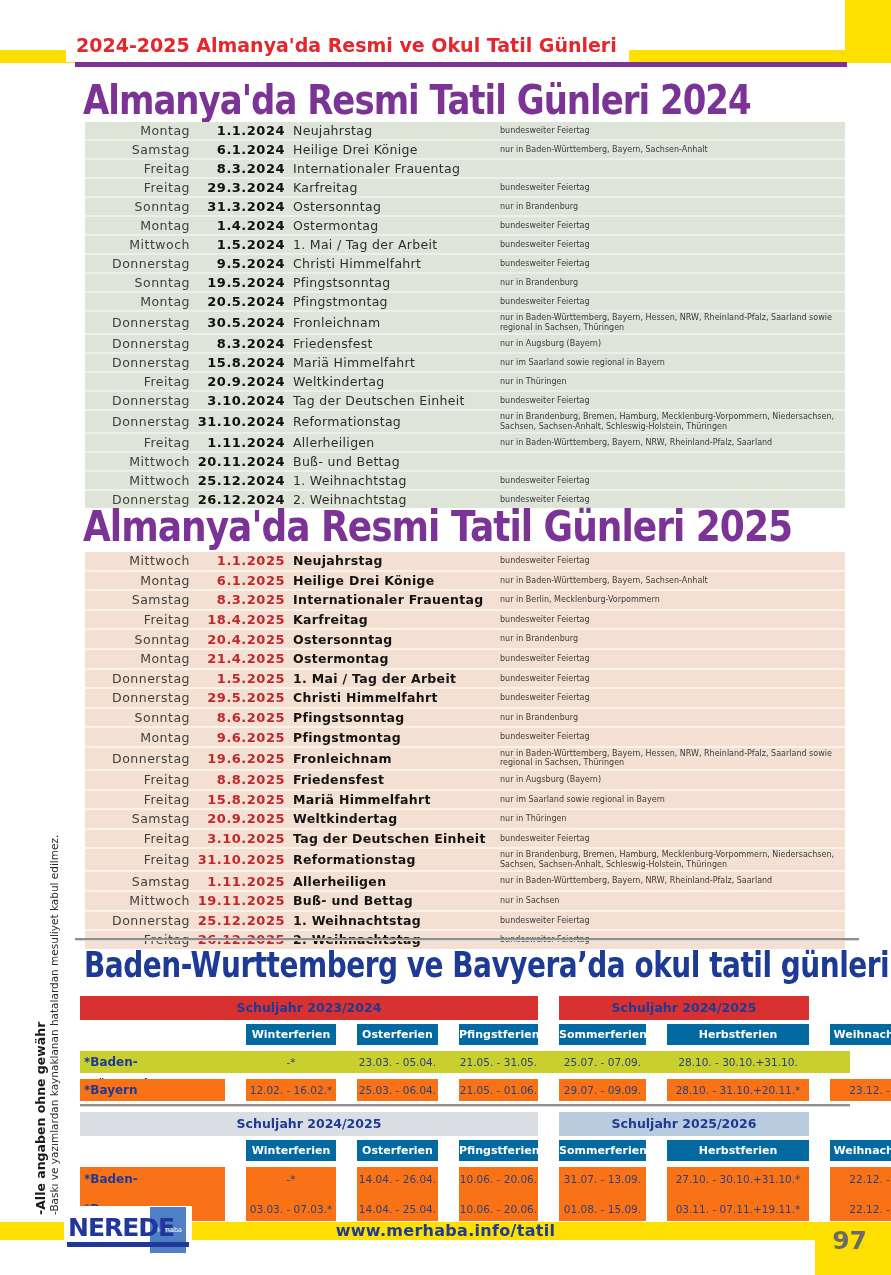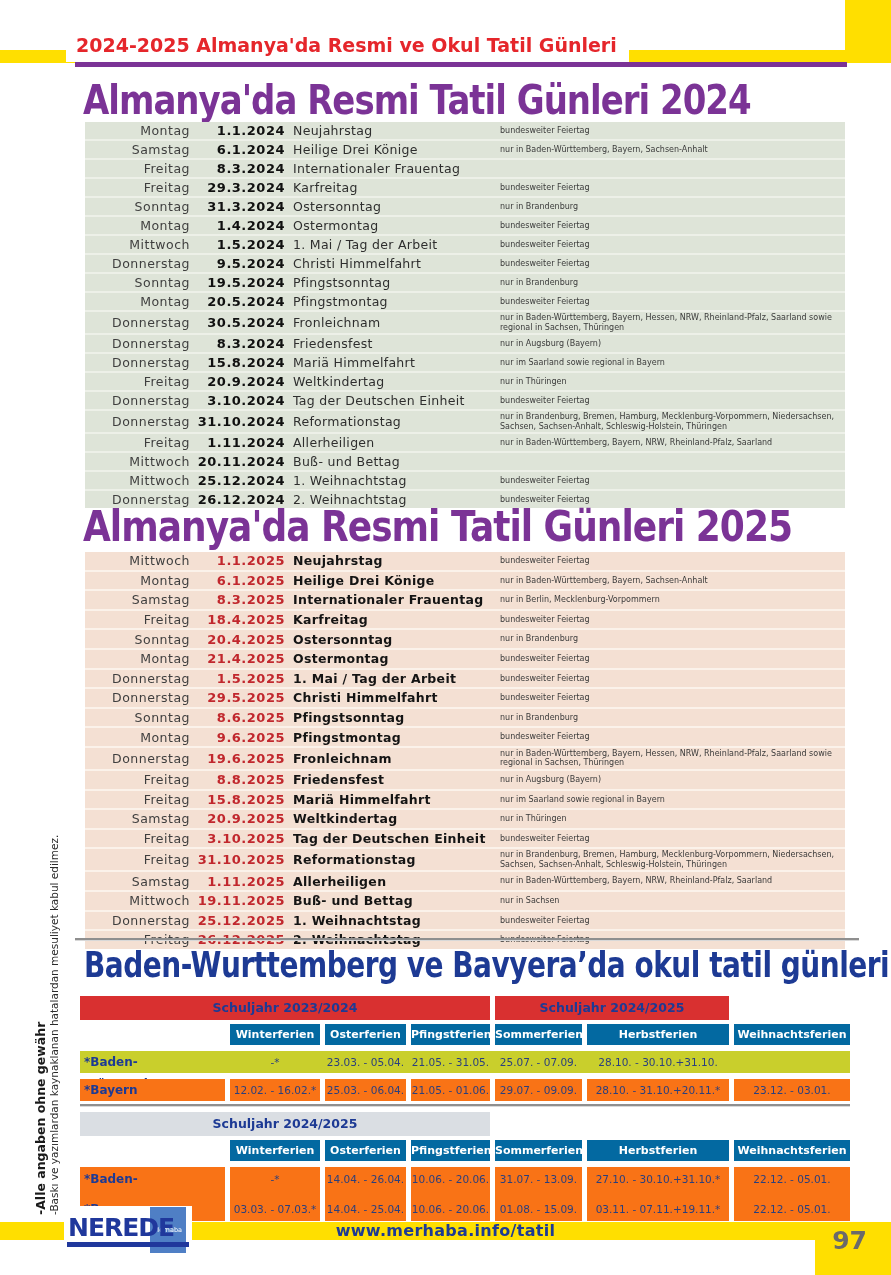--- a/index.html
+++ b/index.html
@@ -46,21 +46,21 @@
 
   
   .divider{position:absolute;height:0;border-top:2px solid #8F8F8F;border-bottom:1px solid #D8D8D8;}
   .d1{top:938px;left:75px;width:784px;}
   .d2{top:1104px;left:80px;width:770px;}
 
   
   .school-table{position:absolute;left:80px;width:770px;}
   .st1{top:996px;}
   .st2{top:1112px;}
-  .sgrid{display:grid;grid-template-columns:145px 90px 81px 79px 87px 142px 116px;column-gap:5px;}
+  .sgrid{display:grid;grid-template-columns:145px 90px 81px 79px 87px 142px 116px;column-gap:21px;}
   .bands{margin-bottom:4px;}
   .band{height:24px;line-height:24px;text-align:center;font-weight:bold;font-size:12.5px;color:#1D3A94;}
   .band.left{grid-column:1/5;}
   .band.right{grid-column:5/7;}
   .st1 .band{background:#D93030;}
   .st2 .band.left{background:#DADEE3;}
   .st2 .band.right{background:#B9CBDF;}
   .headers{margin-bottom:6px;}
   .shead{height:21px;line-height:21px;background:#0369a1;color:#ffffff;font-weight:bold;font-size:11px;text-align:center;}
   .srow{margin-bottom:6px;}
@@ -425,20 +425,21 @@
       <div class="sval">28.10. - 31.10.+20.11.*</div>
       <div class="sval">23.12. - 03.01.</div>
     </div>
 </div>
 
 <div class="divider d2"></div>
 
 <div class="school-table st2">
   <div class="sgrid bands">
     <div class="band left">Schuljahr 2024/2025</div>
+    <div class="band right">Schuljahr 2025/2026</div>
   </div>
   <div class="sgrid headers">
     <div></div>
 
   <div class="shead">Winterferien</div>
       <div class="shead">Osterferien</div>
       <div class="shead">Pfingstferien</div>
       <div class="shead">Sommerferien</div>
       <div class="shead">Herbstferien</div>
       <div class="shead">Weihnachtsferien</div>

